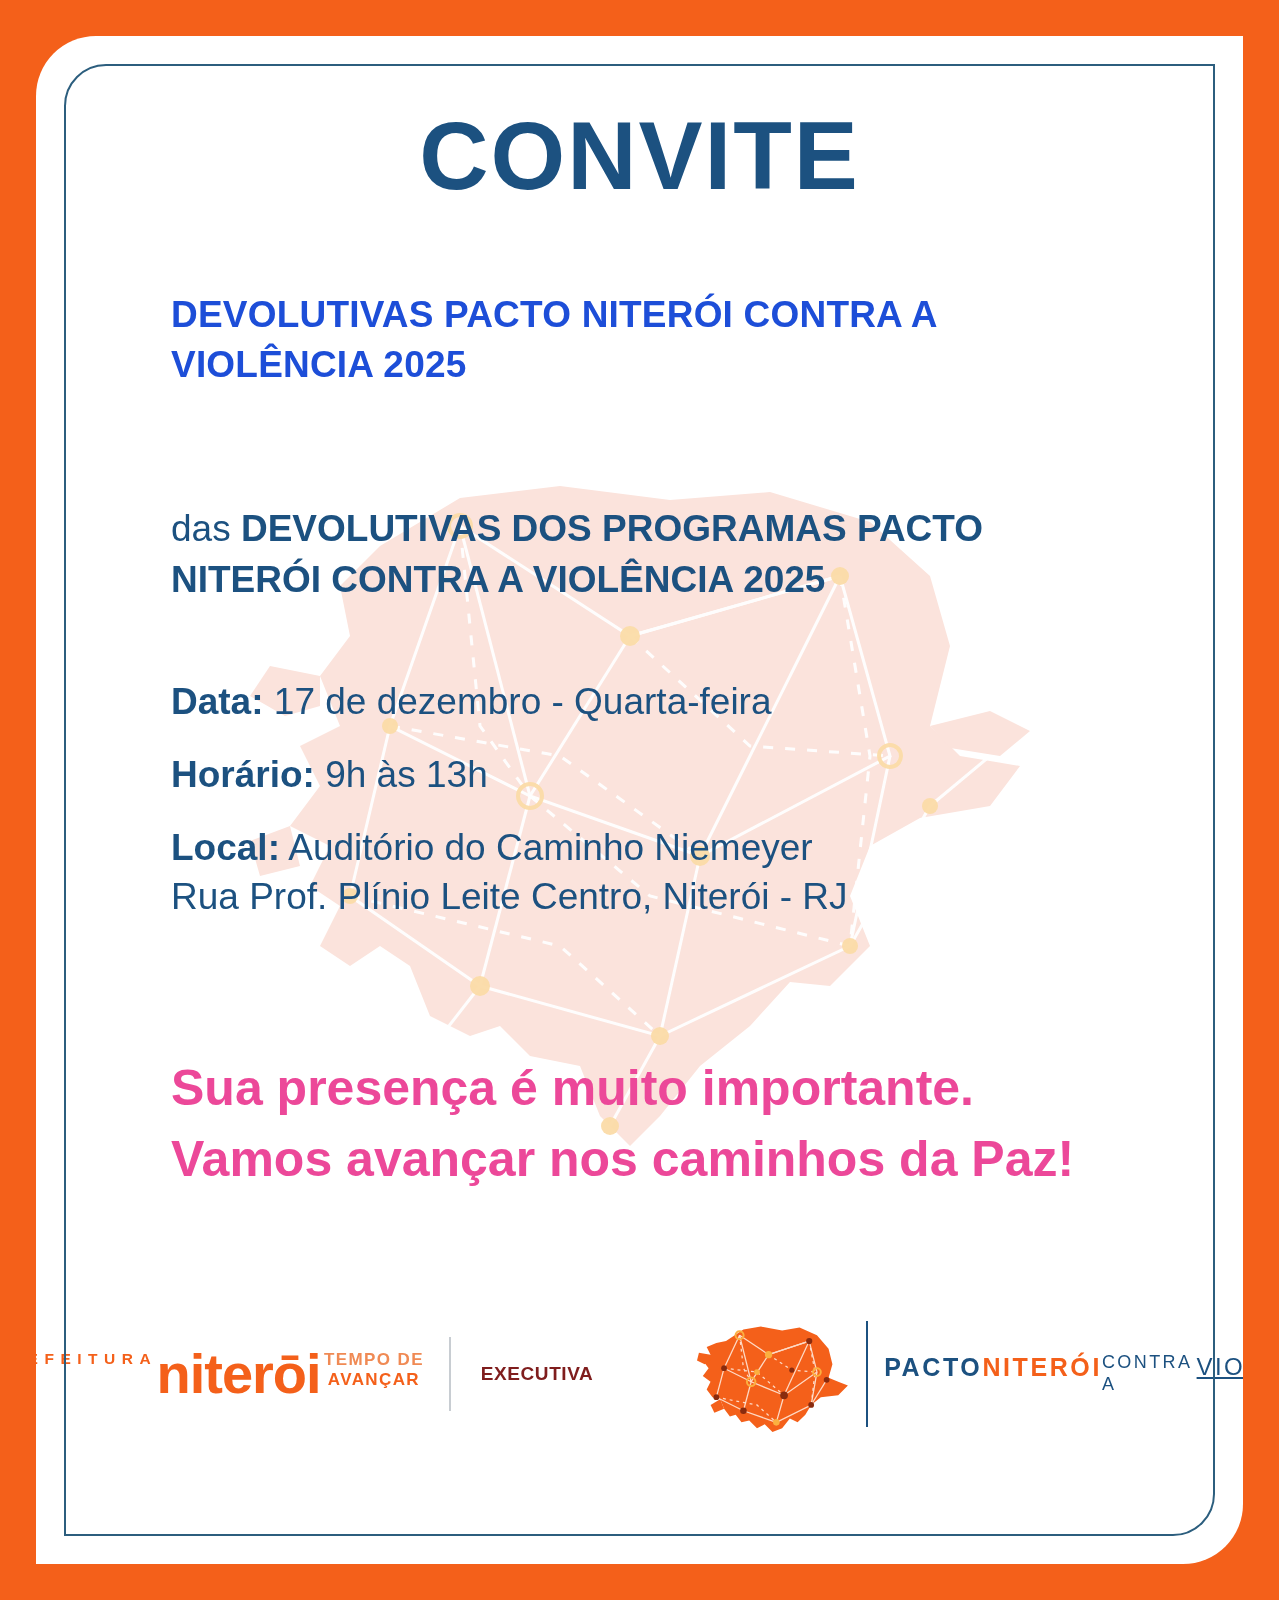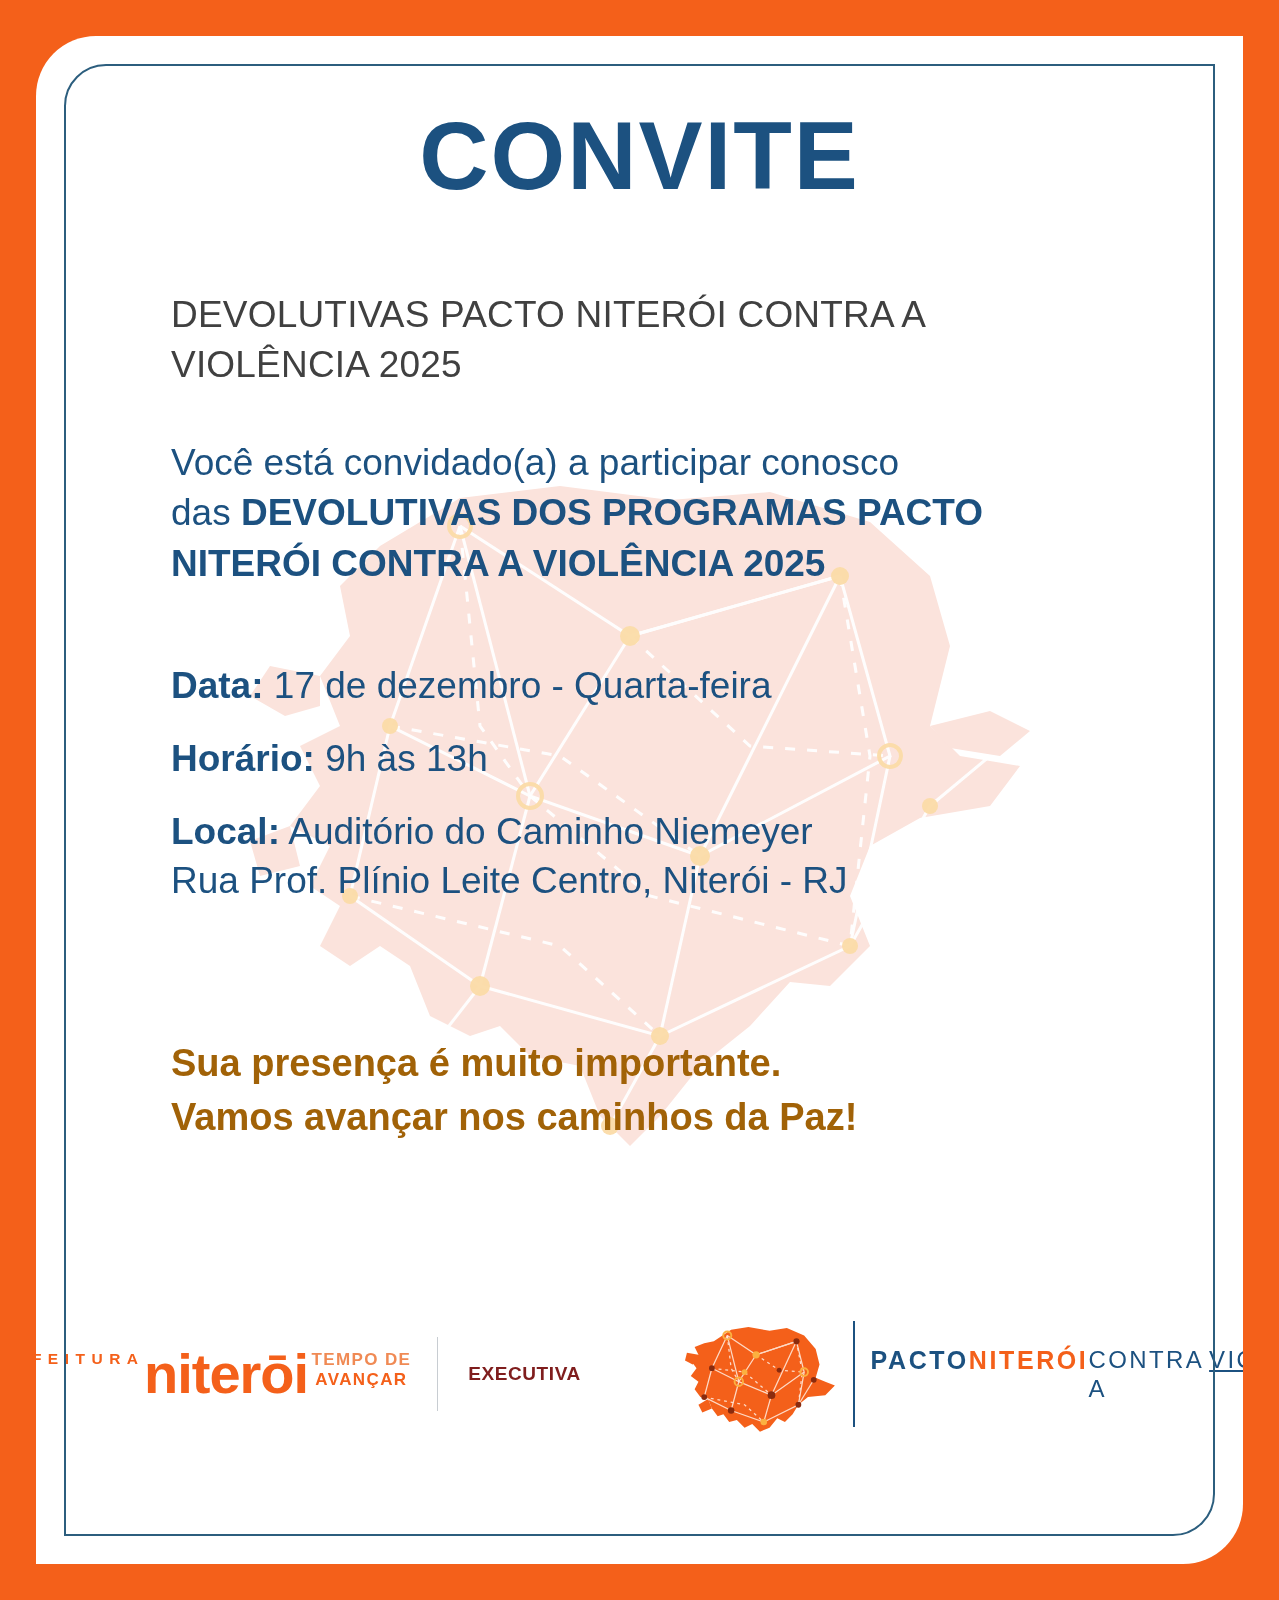--- a/index.html
+++ b/index.html
@@ -70,24 +70,24 @@
     text-align: center;
     color: #1C5180;
     font-weight: bold;
     font-size: 96px;
     letter-spacing: 2px;
     line-height: 1;
     padding-top: 72px;
   }
 
   .subject {
-    margin: 0 0 0 99px;
+    margin: 0 0 16px 99px;
     padding-top: 86px;
-    color: #404040;
-    font-weight: normal;
+    color: #1d4ed8;
+    font-weight: bold;
     font-size: 37px;
     line-height: 1.35;
     letter-spacing: 0.2px;
     max-width: 960px;
   }
 
   .intro {
     margin: 0 0 0 99px;
     padding-top: 48px;
     color: #1C5180;
@@ -107,23 +107,23 @@
     max-width: 1000px;
   }
   .detail-row { margin-bottom: 36px; }
   .detail-row .lab { font-weight: bold; }
   .detail-row .val { font-weight: normal; }
   .detail-sub { font-weight: normal; margin-top: 12px; }
 
   .closing {
     margin: 0 0 0 99px;
     padding-top: 102px;
-    color: #a16207;
-    font-weight: bold;
-    font-size: 38px;
+    color: #ec4899;
+    font-weight: bold;
+    font-size: 50px;
     line-height: 1.42;
   }
 
   
   .footer {
     position: absolute;
     left: 0;
     right: 0;
     bottom: 128px;
     display: flex;
@@ -195,21 +195,21 @@
     height: 106px;
     background: #1C5180;
   }
   .pacto-text {
     display: flex;
     flex-direction: row;
     line-height: 1.22;
   }
   .pt-1 { color:#1C5180; font-weight:bold; font-size:25px; letter-spacing:2.6px; }
   .pt-2 { color:#F4601A; font-weight:bold; font-size:25px; letter-spacing:2.6px; }
-  .pt-3 { color:#1C5180; font-weight:normal; font-size:24px; letter-spacing:2.4px; }
+  .pt-3 { color:#1C5180; font-weight:normal; font-size:18px; letter-spacing:2.4px; }
   .pt-4 { color:#1C5180; font-weight:normal; font-size:24px; letter-spacing:2.4px;text-decoration:underline; }
 </style>
 </head>
 <body>
 
 <div class="poster">
 
   <div class="panel">
 
     <div class="watermark">
@@ -270,21 +270,21 @@
 
     <div class="hairline"></div>
 
     <div class="content">
 
       <div class="headline">CONVITE</div>
 
       <div class="subject">DEVOLUTIVAS PACTO NITERÓI CONTRA A VIOLÊNCIA 2025</div>
 
       <div class="intro">
-        <span>Você está convidado(a) a participar conosco</span><br>
+        <br>
         <span>das </span><b>DEVOLUTIVAS DOS PROGRAMAS PACTO</b><br>
         <b>NITERÓI CONTRA A VIOLÊNCIA 2025</b>
       </div>
 
       <div class="details">
         <div class="detail-row">
           <span class="lab">Data:</span>
           <span class="val">17 de dezembro - Quarta-feira</span>
         </div>
         <div class="detail-row">

